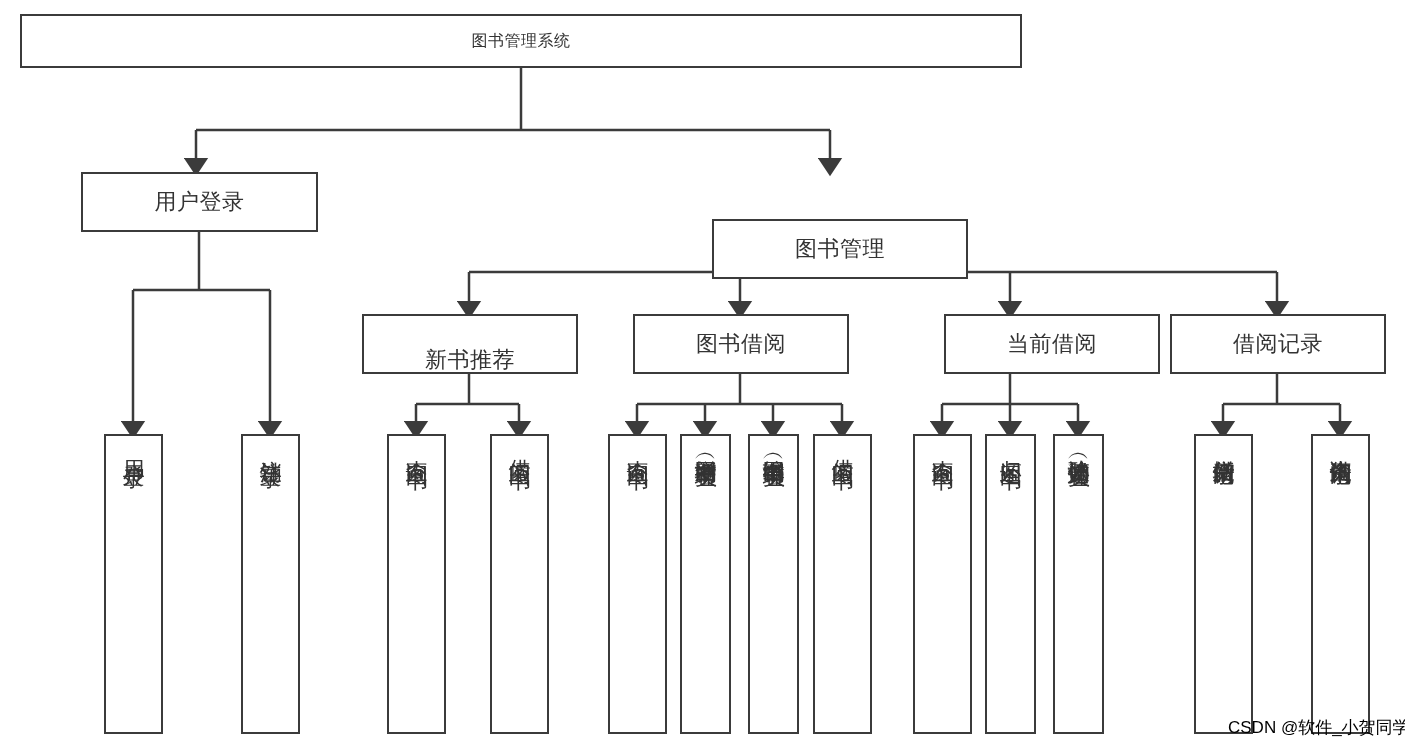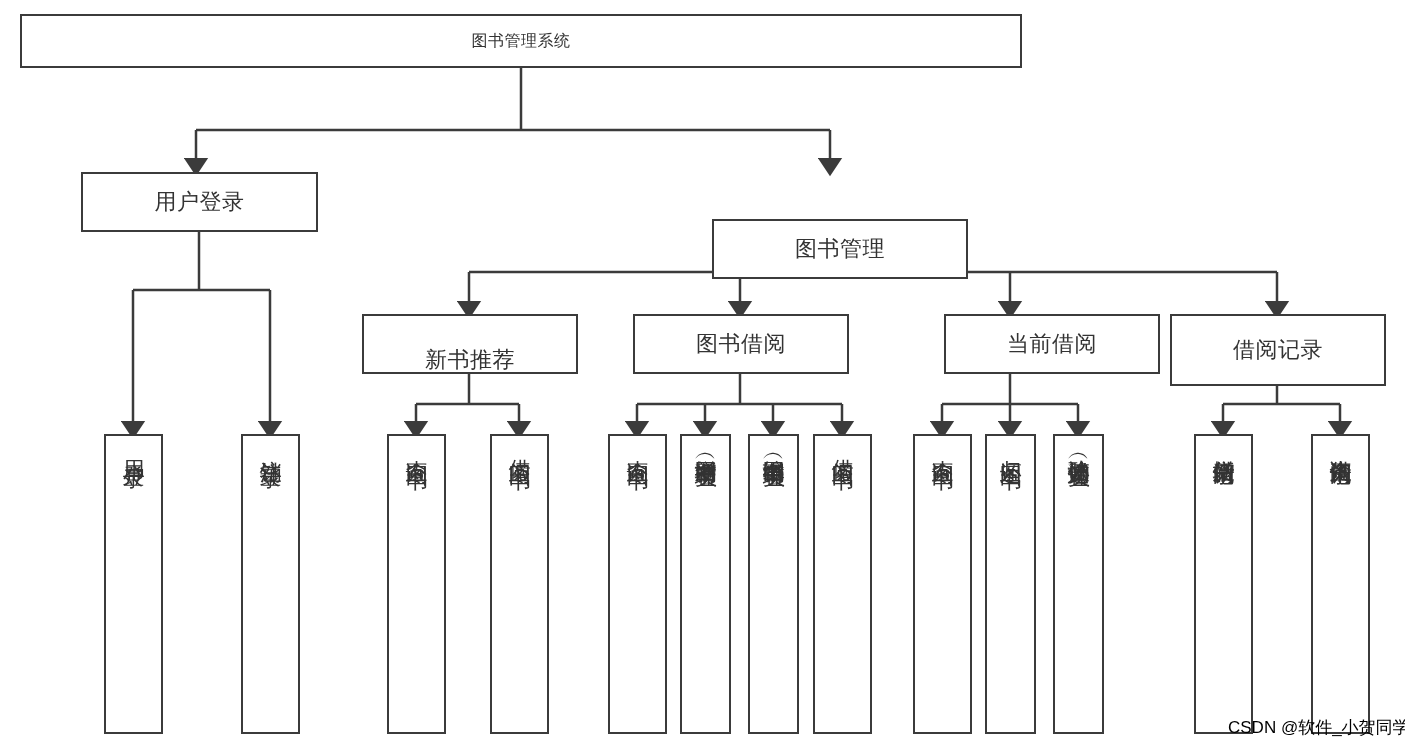--- a/index.html
+++ b/index.html
@@ -144,21 +144,21 @@
 
   <div class="node node-h" style="left:362px; top:314px; width:216px; height:60px;align-items:flex-end;">
     <span class="node-label">新书推荐</span>
   </div>
   <div class="node node-h" style="left:633px; top:314px; width:216px; height:60px;">
     <span class="node-label">图书借阅</span>
   </div>
   <div class="node node-h" style="left:903px; top:314px; width:216px; height:60px;margin-left:41px;">
     <span class="node-label">当前借阅</span>
   </div>
-  <div class="node node-h" style="left:1170px; top:314px; width:216px; height:72px;align-items:center;">
+  <div class="node node-h" style="left:1170px; top:314px; width:216px; height:60px;align-items:center;">
     <span class="node-label">借阅记录</span>
   </div>
 
   <div class="node node-v" style="left:104px; top:434px; width:59px; height:300px;">
     <span class="node-label">用户登录</span>
   </div>
   <div class="node node-v" style="left:241px; top:434px; width:59px; height:300px;">
     <span class="node-label">注销登录</span>
   </div>
 

